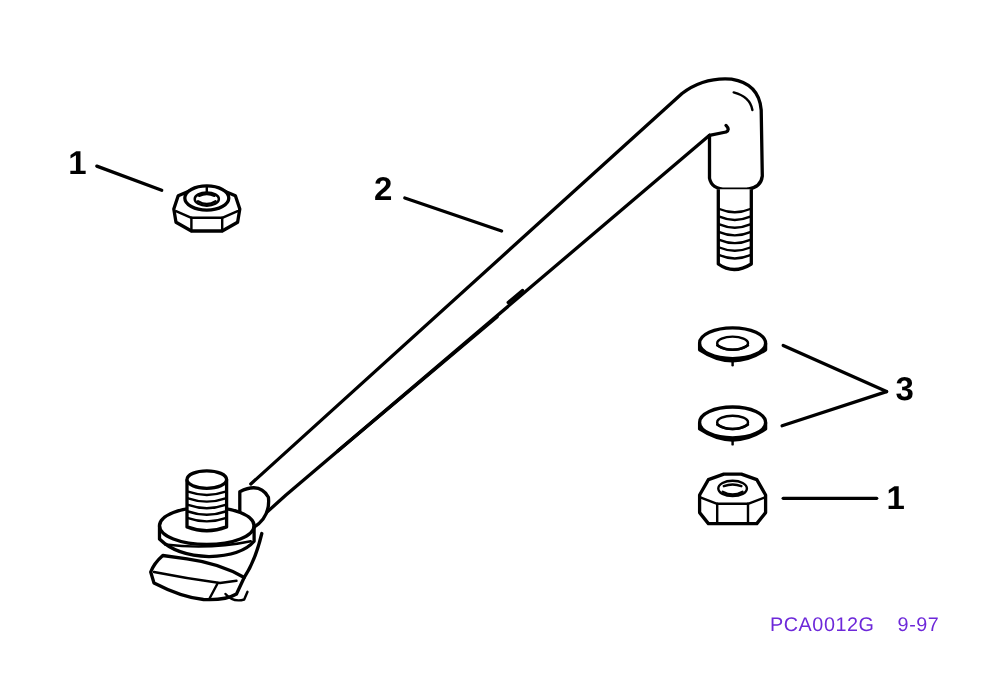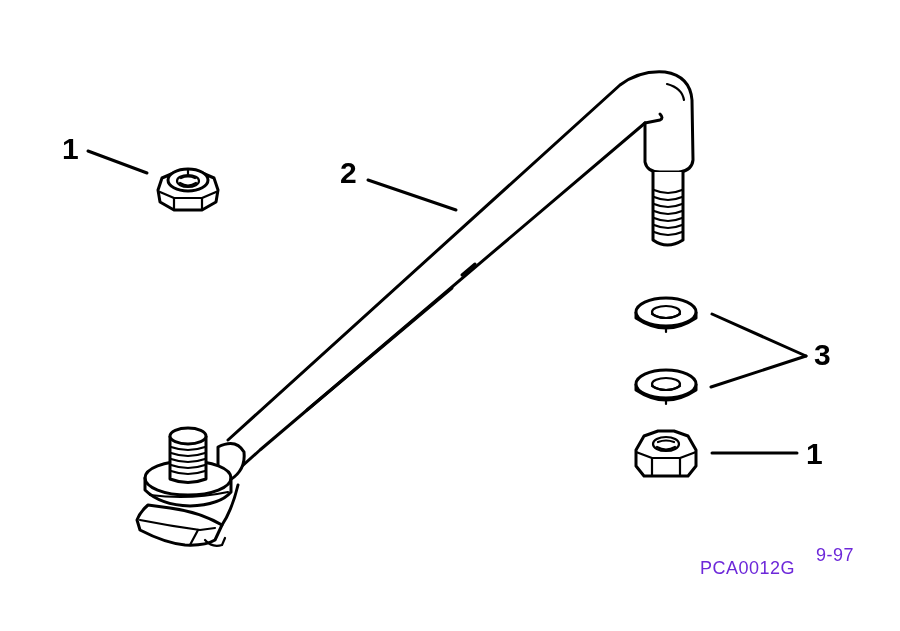--- a/index.html
+++ b/index.html
@@ -119,14 +119,14 @@
   </svg>
 
   
   <div class="callout" style="left:62px; top:134px;">1</div>
   <div class="callout" style="left:340px; top:158px;">2</div>
   <div class="callout" style="left:814px; top:340px;">3</div>
   <div class="callout" style="left:806px; top:439px;">1</div>
 
   
   <div class="figref" style="left:700px; top:559px;">PCA0012G</div>
-  <div class="figref" style="left:816px; top:546px;">9-97</div>
+  <div class="figref" style="left:816px; top:559px;">9-97</div>
 </div>
 
 </body></html>

